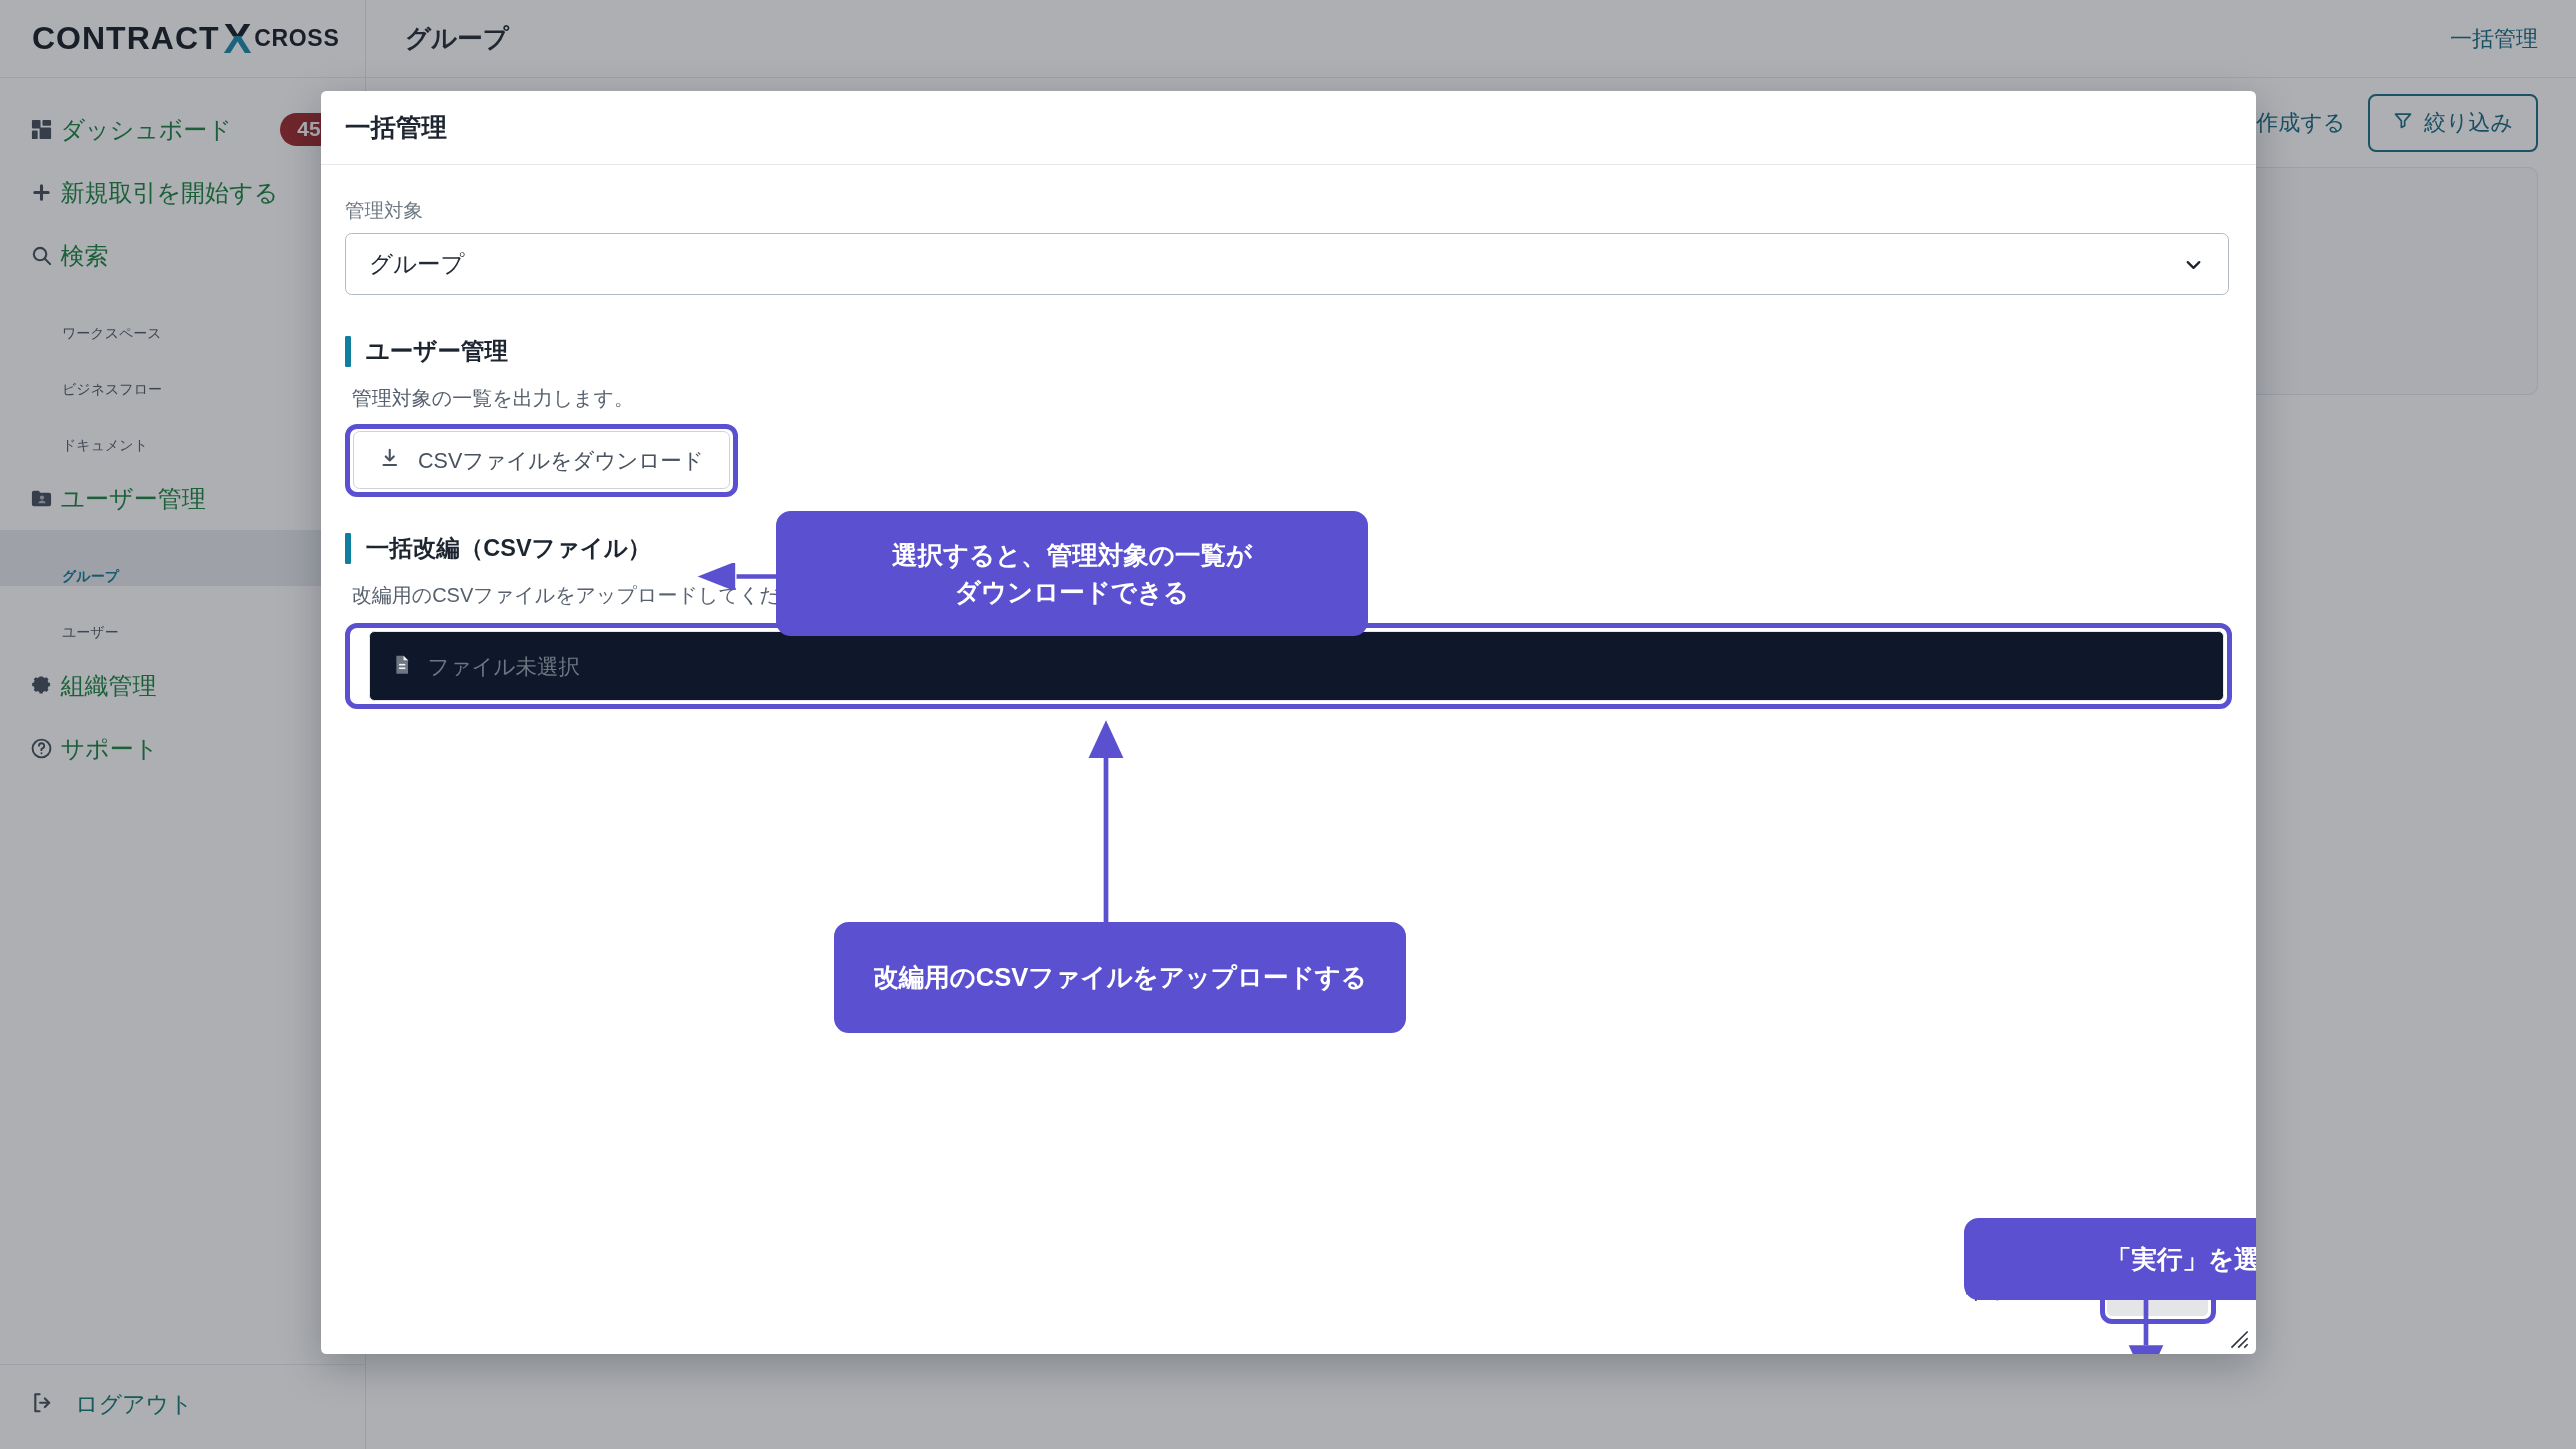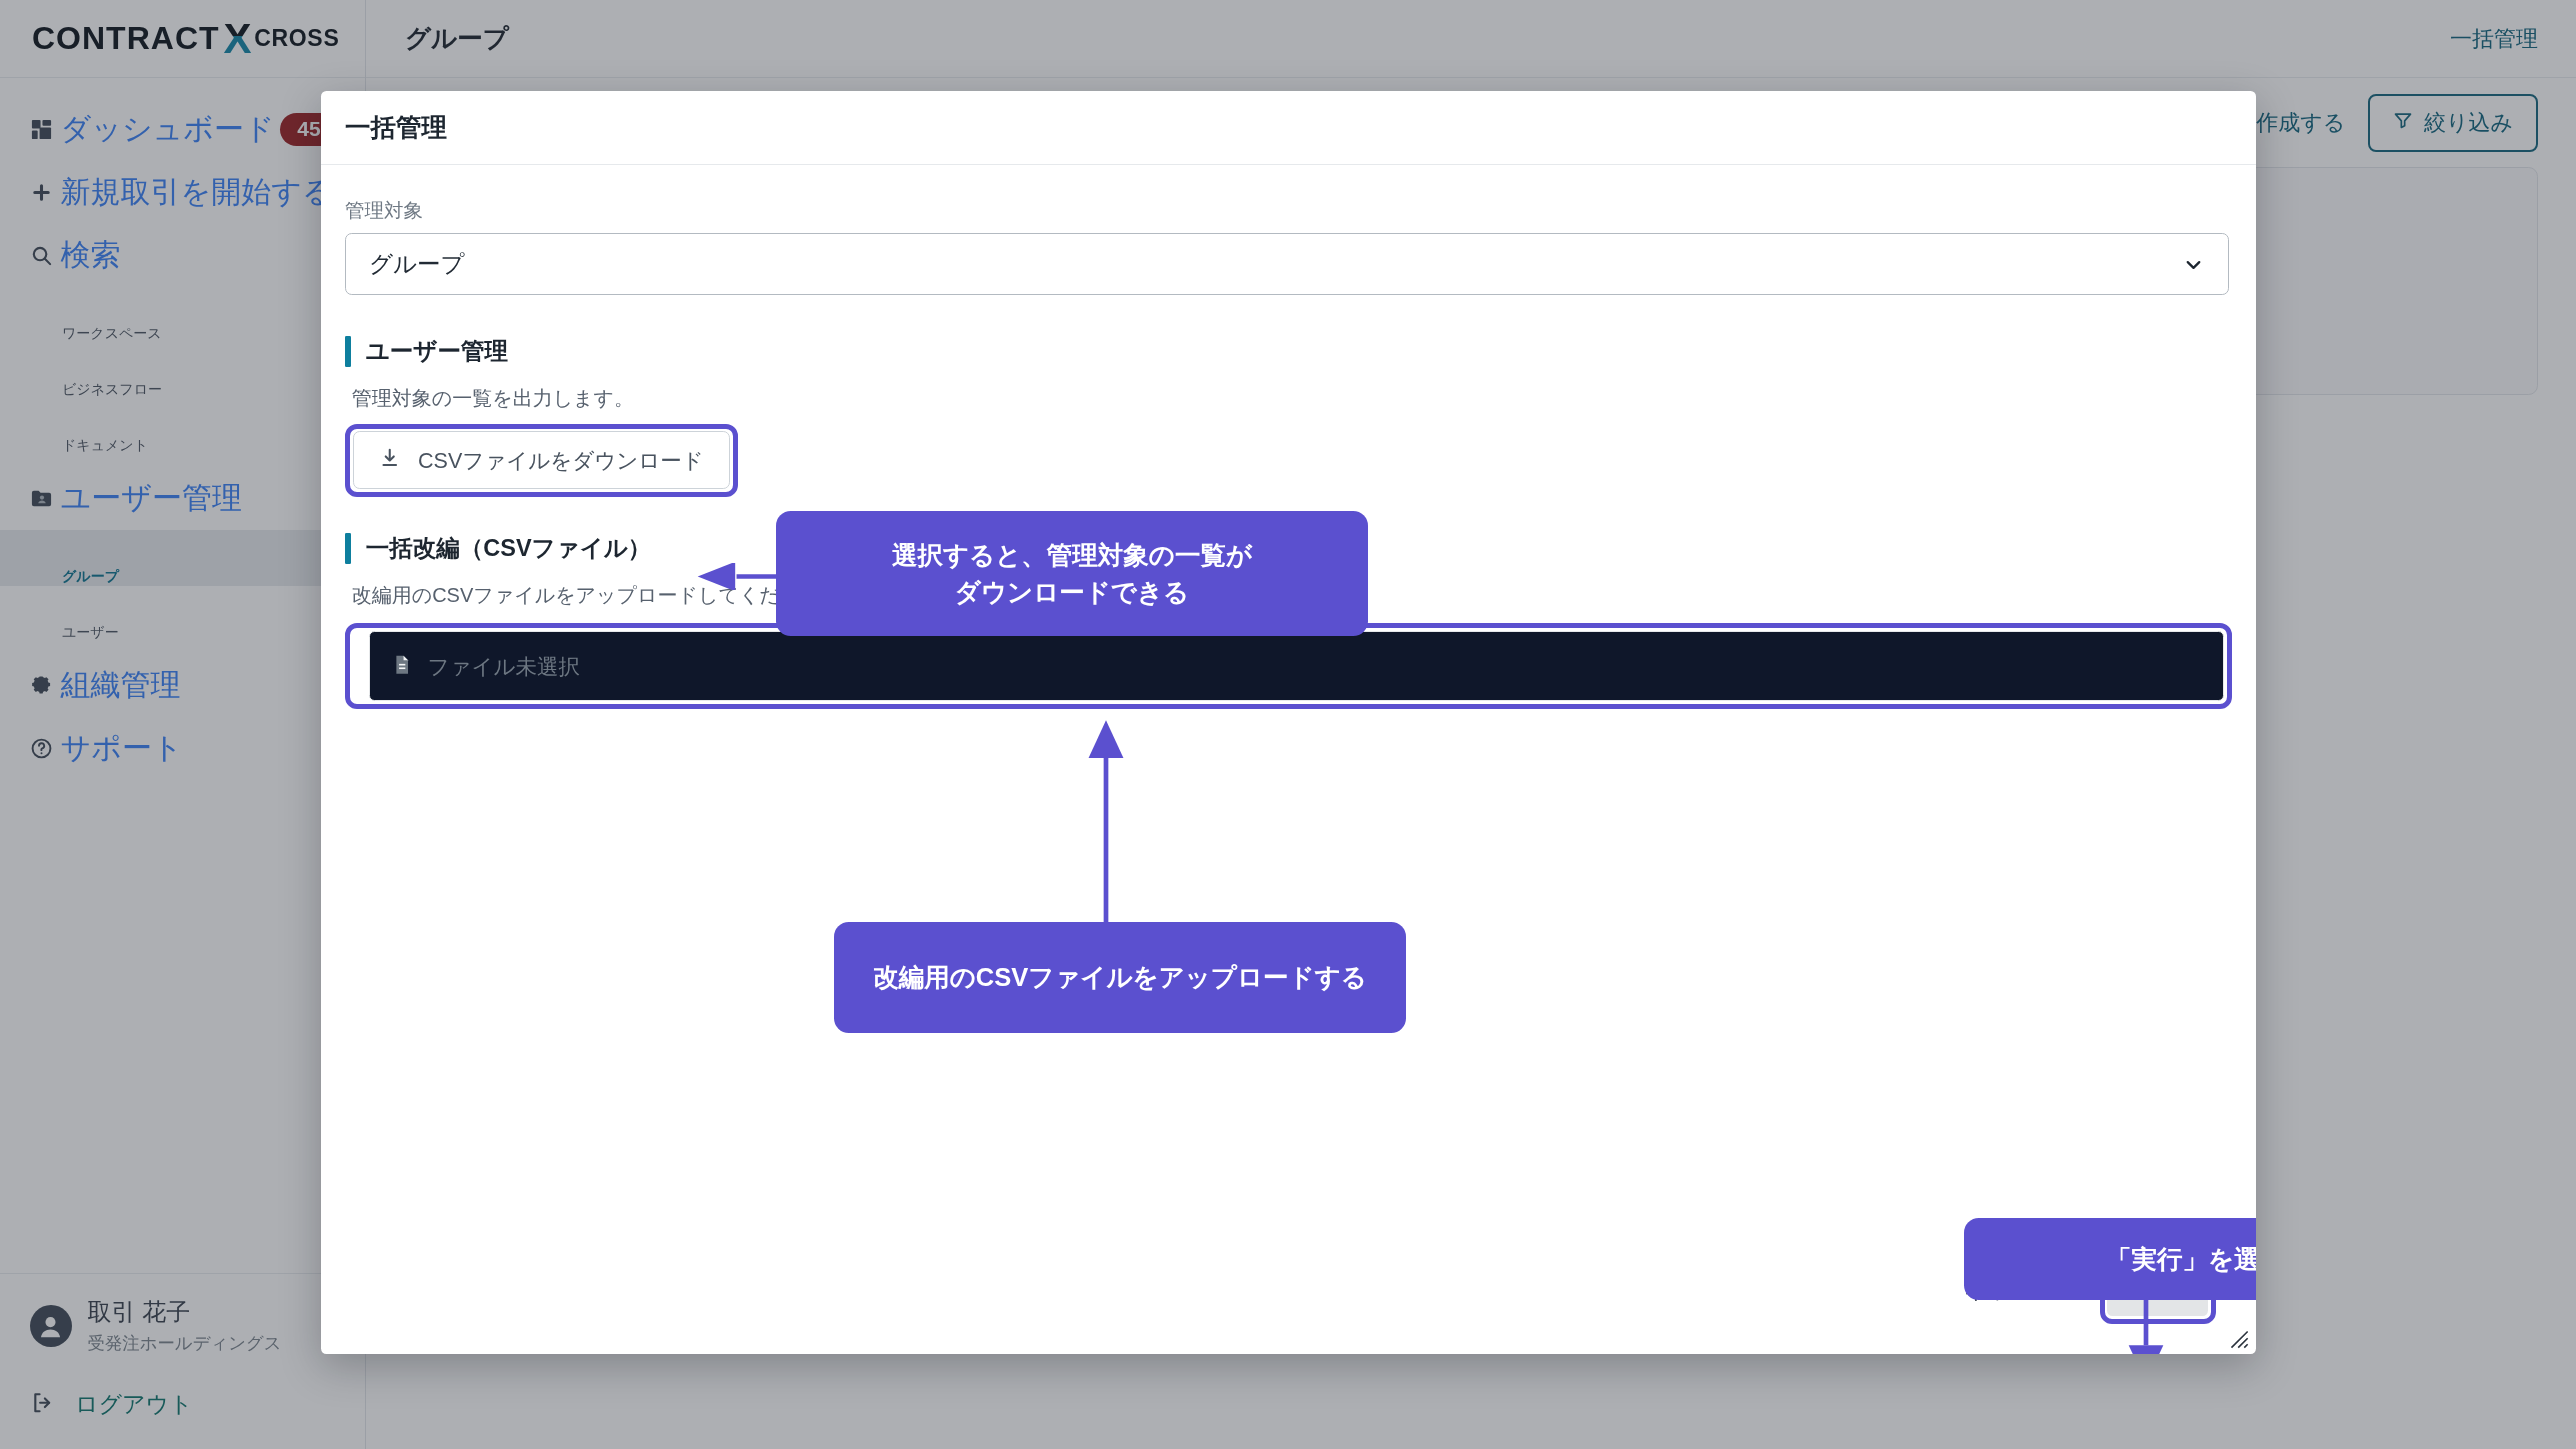--- a/index.html
+++ b/index.html
@@ -60,21 +60,21 @@
     height: 63px; padding: 0 27px 0 29.5px;
     cursor: pointer; position: relative;
     color: #48525f;
   }
   .nav-item .ic {
     width: 31px; flex: 0 0 31px;
     display: flex; align-items: center; justify-content: flex-start;
     color: #3f4a57;
   }
   .nav-item .lbl {
-    font-size: 30px; color: #3b82f6; white-space: nowrap;
+    font-size: 24px; color: #15803d; white-space: nowrap;
   }
   .nav-chev { margin-left: auto; color: #57616e; display:flex; }
   .badge-pill {
     margin-left: auto;
     background: #9b2226; color: #fff;
     font-size: 21px; font-weight: 700;
     border-radius: 670px;
     padding: 4.7px 17.4px; line-height: 1.15;
   }
   .nav-sub {
@@ -340,32 +340,20 @@
         <span class="lbl">サポート</span>
         <span class="nav-chev">
           <svg width="20" height="20" viewBox="0 0 24 24" fill="none" stroke="#57616e" stroke-width="2.4" stroke-linecap="round">
               <path d="M6 9l6 6 6-6"></path>
             </svg>
         </span>
       </div>
     </nav>
 
     <div class="side-foot">
-      <div class="profile">
-        <span class="avatar">
-          <svg width="31" height="31" viewBox="0 0 24 24" fill="#ffffff">
-            <circle cx="12" cy="8.6" r="3.9"></circle>
-            <path d="M4.6 20.4c.6-4 3.6-6.1 7.4-6.1s6.8 2.1 7.4 6.1z"></path>
-          </svg>
-        </span>
-        <span>
-          <span class="pname">取引 花子</span>
-          <span class="porg" style="display:block">受発注ホールディングス</span>
-        </span>
-      </div>
       <div class="logout">
         <span>
           <svg width="25.5" height="25.5" viewBox="0 0 24 24" fill="none" stroke="#3f4a57" stroke-width="2" stroke-linecap="round" stroke-linejoin="round">
             <path d="M9 4H5v16h4"></path>
               <path d="M14 8l4 4-4 4"></path>
               <path d="M18 12H9.5"></path>
           </svg>
         </span>
         <span class="lt">ログアウト</span>
       </div>

